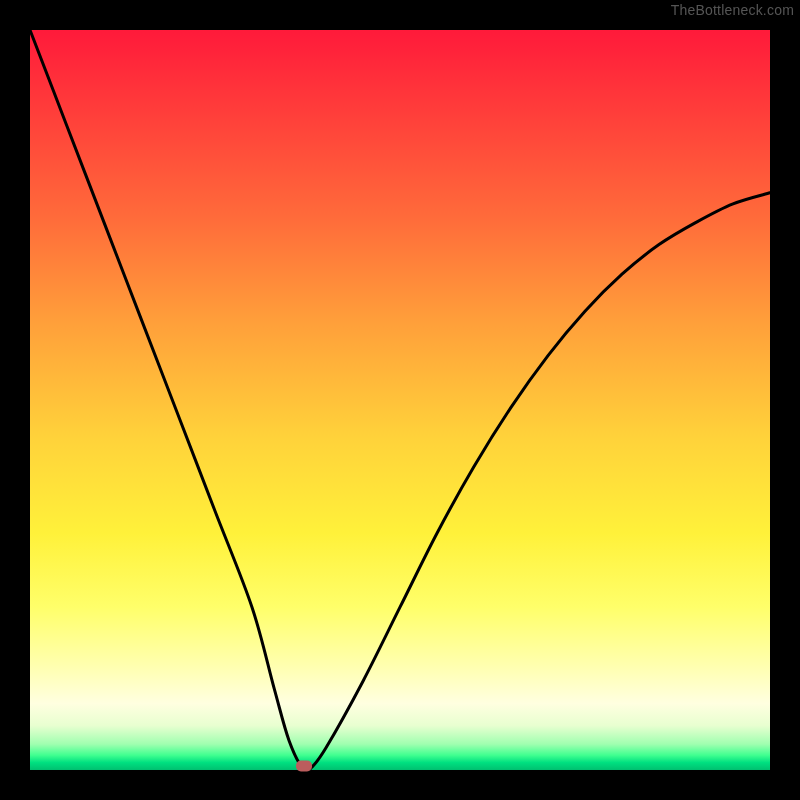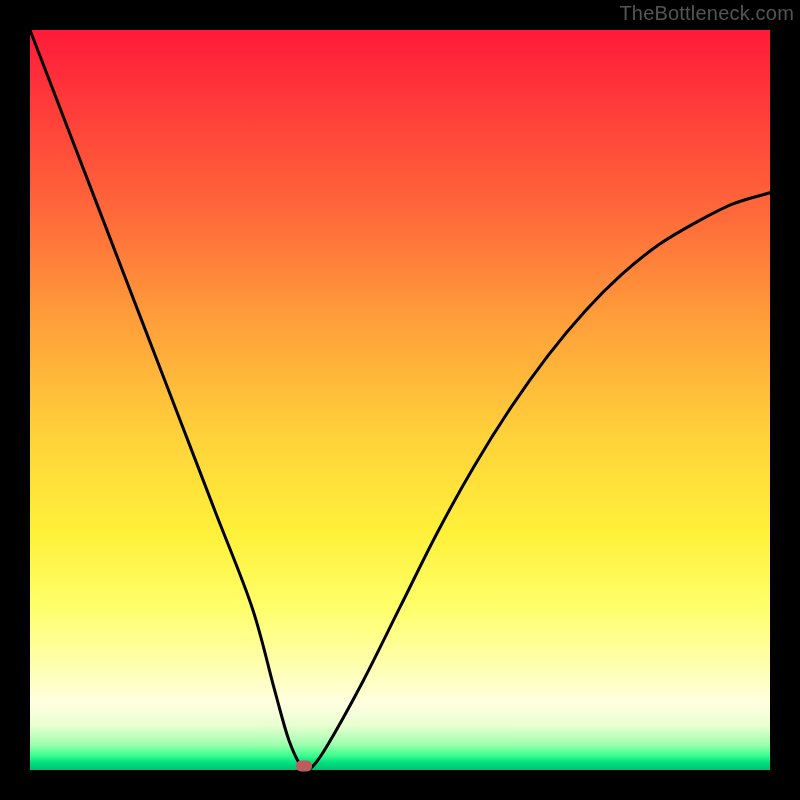--- a/index.html
+++ b/index.html
@@ -15,21 +15,21 @@
     position: relative;
     width: 800px;
     height: 800px;
     background: #000;
   }
   .watermark {
     position: absolute;
     top: 2px;
     right: 6px;
     color: #555;
-    font-size: 20px;
+    font-size: 14px;
     font-weight: 500;
     letter-spacing: 0.2px;
     user-select: none;
     z-index: 5;
     margin-left: 48px;
   }
   .plot-area {
     position: absolute;
     left: 30px;
     top: 30px;

